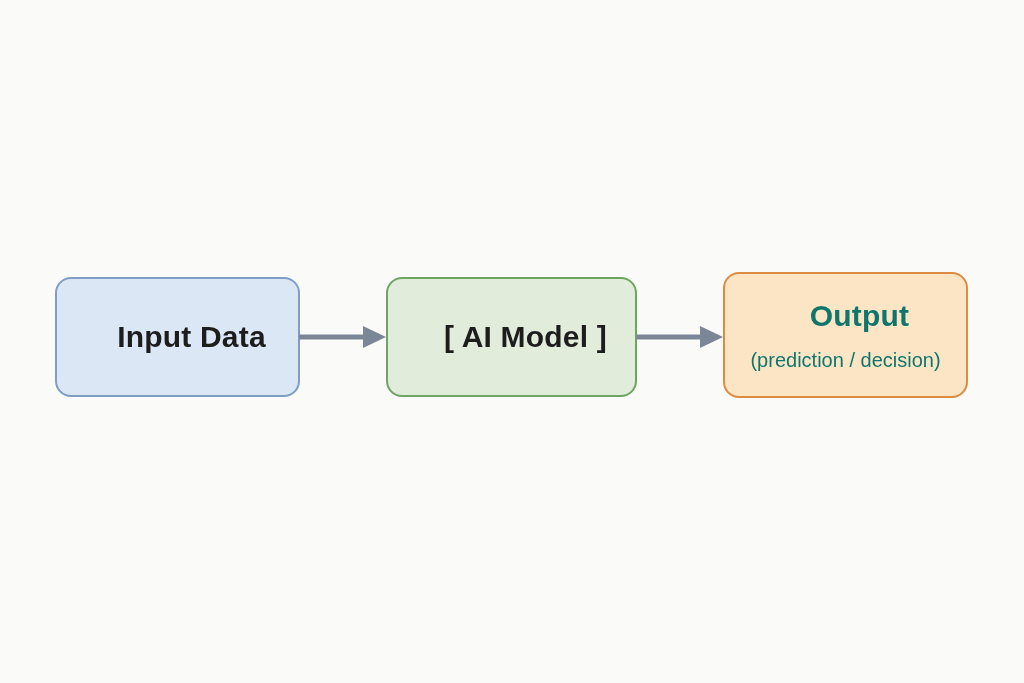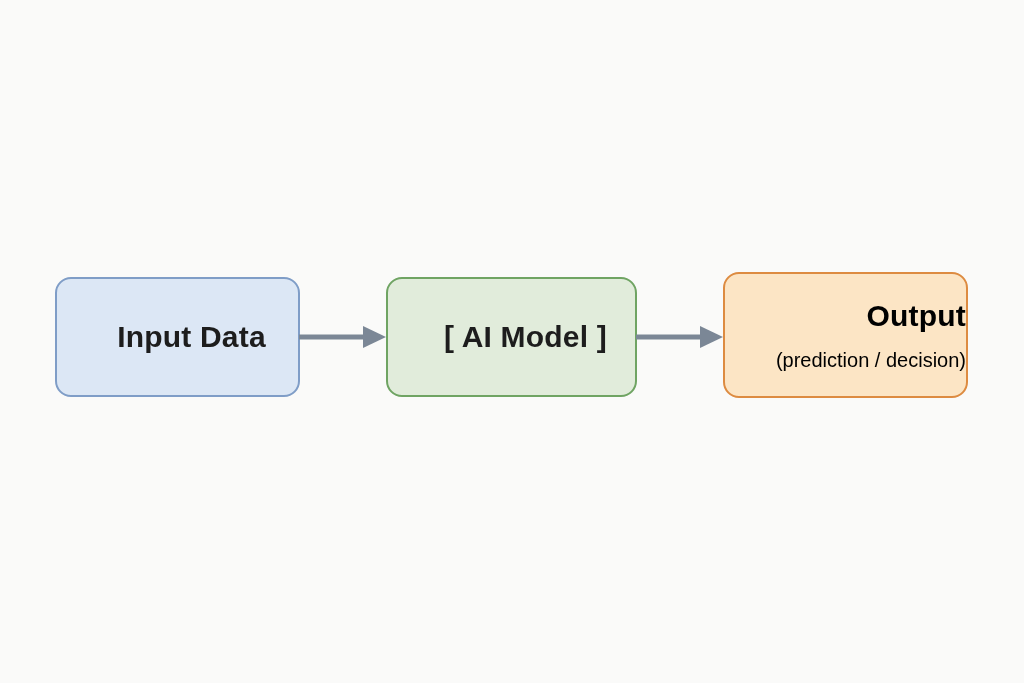--- a/index.html
+++ b/index.html
@@ -83,18 +83,18 @@
 
   <div class="node node-model" style="background: rgb(225, 236, 219); border-color: rgb(111, 164, 99); color: rgb(29, 29, 29);">
     <div class="node-label">[ AI Model ]</div>
   </div>
 
   <svg class="arrow arrow-2" viewBox="0 0 87 34" xmlns="http://www.w3.org/2000/svg">
     <line x1="0" y1="17" x2="66" y2="17" stroke-width="5" stroke="#7b8796"></line>
     <polygon points="64,6 87,17 64,28" fill="#7b8796"></polygon>
   </svg>
 
-  <div class="node node-output" style="background: rgb(252, 229, 197); border-color: rgb(221, 139, 65); color: #000000; align-items: flex-end;">
+  <div class="node node-output" style="background: rgb(252, 229, 197); border-color: rgb(221, 139, 65); color: #0f766e;">
     <div class="node-label">Output</div>
     <div class="node-sublabel">(prediction / decision)</div>
   </div>
 
 </div>
 
 </body></html>

